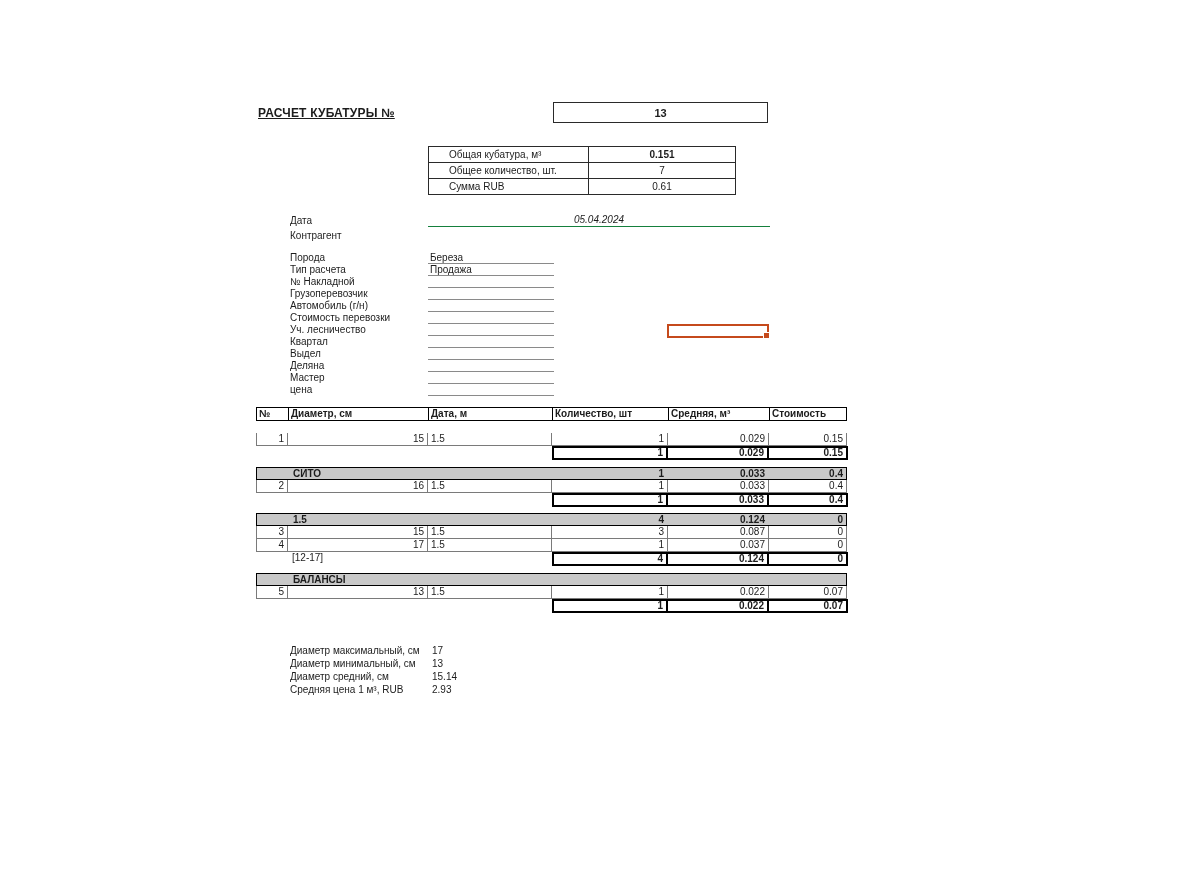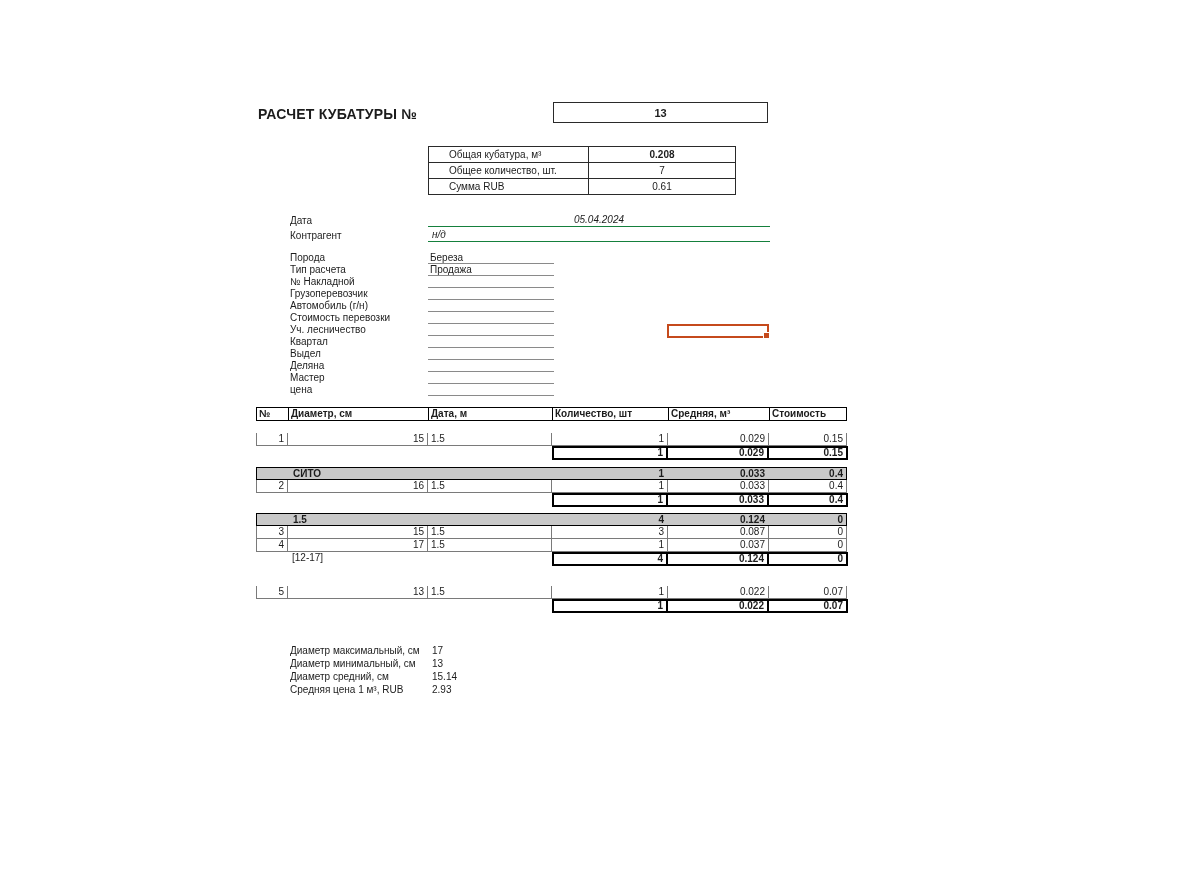--- a/index.html
+++ b/index.html
@@ -1,21 +1,21 @@
 <!DOCTYPE html>
 <html style="--accent: #c54a1c; --band: #c9c9c9;"><head>
 <meta charset="utf-8">
 <style>
   html,body { margin:0; padding:0; background:#ffffff; }
   body { width:1200px; height:888px; font-family:"Liberation Sans", sans-serif; color:#1c1c1c; }
   .canvas { position:relative; width:1200px; height:888px; overflow:hidden; background:#fff; }
   .abs { position:absolute; }
 
   
-  .doc-title { left:258px; top:106px; font-size:14px; font-weight:bold; letter-spacing:.2px; }
+  .doc-title { left:258px; top:106px; font-size:12px; font-weight:bold; letter-spacing:.2px;text-decoration:underline; }
   .num-box { left:553px; top:102px; width:215px; height:21px; border:1px solid #2a2a2a;
              text-align:center; line-height:21px; font-size:11px; font-weight:bold; box-sizing:border-box; }
 
   
   .sum-table { left:428px; top:146px; border-collapse:collapse; font-size:10px; }
   .sum-table td { border:1px solid #2a2a2a; height:15px; padding:0 20px; }
   .sum-table td.lbl { width:119px; text-align:left; }
   .sum-table td.val { width:106px; text-align:center; }
   .sum-table tr:first-child td.val { font-weight:bold; }
 
@@ -65,37 +65,36 @@
 
 <div class="canvas">
 
   <div class="abs doc-title">РАСЧЕТ КУБАТУРЫ №</div>
   <div class="abs num-box">13</div>
 
   <table class="abs sum-table">
     <tbody>
         <tr>
       <td class="lbl">Общая кубатура, м³</td>
-      <td class="val">0.208</td>
+      <td class="val">0.151</td>
     </tr>
     <tr>
       <td class="lbl">Общее количество, шт.</td>
       <td class="val">7</td>
     </tr>
     <tr>
       <td class="lbl">Сумма RUB</td>
       <td class="val">0.61</td>
     </tr>
   </tbody>
     </table>
 
   <div class="abs flabel" style="left:290px;top:215px">Дата</div>
   <div class="abs bigline center" style="top:214px">05.04.2024</div>
   <div class="abs flabel" style="left:290px;top:230px">Контрагент</div>
-  <div class="abs bigline" style="top:229px;padding-left:4px">н/д</div>
 
   <div class="abs flabel" style="left:290px;top:252px">Порода</div>
   <div class="abs smline" style="top:252px">Береза</div>
   <div class="abs flabel" style="left:290px;top:264px">Тип расчета</div>
   <div class="abs smline" style="top:264px">Продажа</div>
   <div class="abs flabel" style="left:290px;top:276px">№ Накладной</div>
   <div class="abs smline" style="top:276px"></div>
   <div class="abs flabel" style="left:290px;top:288px">Грузоперевозчик</div>
   <div class="abs smline" style="top:288px"></div>
   <div class="abs flabel" style="left:290px;top:300px">Автомобиль (г/н)</div>
@@ -186,20 +185,27 @@
     <div class="ar">0.037</div>
     <div class="ar">0</div>
   </div>
   <div class="abs sub-note" style="left:292px;top:552px">[12-17]</div>
   <div class="tot" style="top:552px">
     <div>4</div>
     <div>0.124</div>
     <div>0</div>
   </div>
 
+  <div class="trow band" style="top:573px">
+    <div></div>
+    <div class="bname">БАЛАНСЫ</div>
+    <div class="bval"></div>
+    <div class="bval"></div>
+    <div class="bval"></div>
+  </div>
   <div class="trow cols6 drow" style="top:586px">
     <div class="ar">5</div>
     <div class="ar">13</div>
     <div class="al">1.5</div>
     <div class="ar">1</div>
     <div class="ar">0.022</div>
     <div class="ar">0.07</div>
   </div>
   <div class="tot" style="top:599px">
     <div>1</div>

